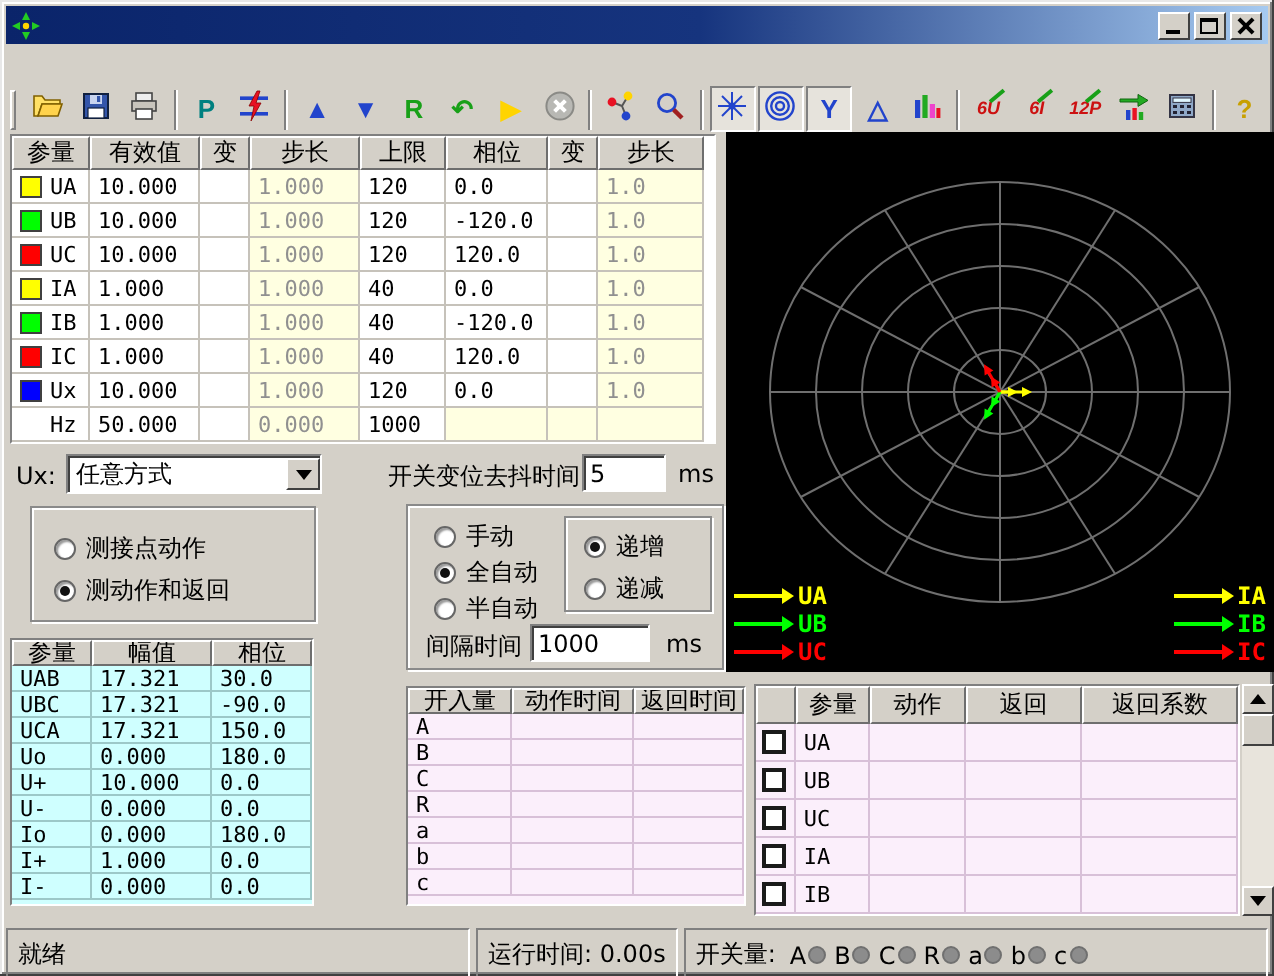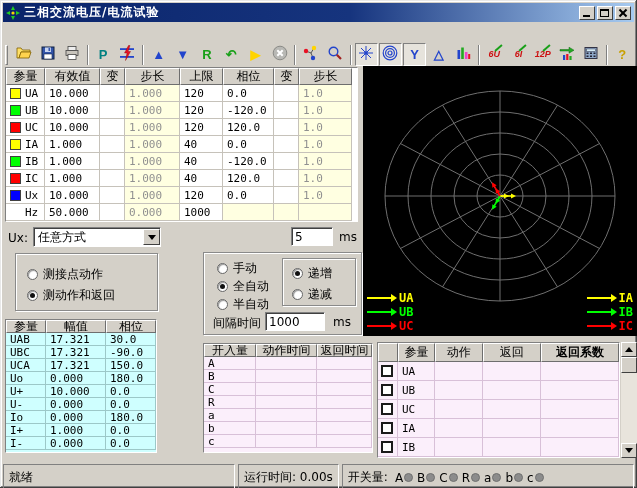--- a/index.html
+++ b/index.html
@@ -55,21 +55,21 @@
   .dt .td{border-color:#9CC8C8;background:#CFFFFF;font-size:11px;}
   
   .st{left:203px;top:343px;width:170px;height:110px;background:#FBEFFB;}
   .st .hrow{height:16px;} .st .tr{height:13px;}
   .st .c0{width:52px;} .st .c1{width:61px;} .st .c2{width:55px;}
   .st .td{border-color:#D8C0D8;background:#FBEFFB;font-size:11px;}
   
   .rt{left:377px;top:342px;width:243px;height:116px;background:#FBEFFB;overflow:hidden;}
   .rt .hrow{height:16px;} .rt .tr{height:19px;}
   .rt .c0{width:23px;justify-content:center;padding-left:0;} .rt .c1{width:42px;} .rt .c2{width:55px;}
-  .rt .c3{width:67px;} .rt .c4{width:90px;font-weight:bold;}
+  .rt .c3{width:67px;} .rt .c4{width:90px;}
   .rt .td{border-color:#D8C0D8;background:#FBEFFB;font-size:11px;}
   .cb{width:12px;height:12px;background:#fff;border:2px solid #1A1A1A;}
   
   .vscroll{position:absolute;left:621px;top:342px;width:16px;height:116px;background:#E8E4DC;}
   .sbtn{position:absolute;left:0;width:16px;height:15px;background:#D4D0C8;border:1px solid;
     border-color:#fff #404040 #404040 #fff;display:flex;align-items:center;justify-content:center;}
   .sb-up{top:0;} .sb-dn{bottom:0;}
   .sb-thumb{position:absolute;left:0;top:15px;width:16px;height:16px;background:#D4D0C8;border:1px solid;
     border-color:#fff #404040 #404040 #fff;}
   .tri-up{width:0;height:0;border-left:4px solid transparent;border-right:4px solid transparent;border-bottom:5px solid #000;}
@@ -114,21 +114,20 @@
       <svg viewBox="0 0 14 14" width="14" height="14">
           <g fill="#22CC22">
             <path d="M7 0 L9 4 H5 z"></path>
             <path d="M7 14 L5 10 h4 z"></path>
             <path d="M0 7 L4 5 v4 z"></path>
             <path d="M14 7 L10 9 V5 z"></path>
           </g>
           <circle cx="7" cy="7" r="1.6" fill="#FFD400"></circle>
         </svg>
     </span>
-    <span class="title-text">三相交流电压/电流试验</span>
     <span class="winbtns">
       <span class="wbtn">
           <i class="min"></i>
         </span>
       <span class="wbtn">
           <i class="max"></i>
         </span>
       <span class="wbtn">
           <i class="x1"></i>
           <i class="x2"></i>
@@ -413,20 +412,21 @@
   </div>
 
   <span class="lbl" style="left:8px;top:231px">Ux:</span>
   <div class="combo">
     <span>任意方式</span>
     <span class="arrowbox">
         <span class="tri-dn"></span>
       </span>
   </div>
 
+  <span class="lbl" style="left:194px;top:230px">开关变位去抖时间</span>
   <input class="inputbox" style="left: 291px; top: 227px; width: 42px; height: 19px;" value="5">
   <span class="lbl" style="left:339px;top:230px">ms</span>
 
   <div class="grp" style="left:15px;top:253px;width:143px;height:58px"></div>
   <div>
 
       <span class="opt measure-opt" style="left: 27px; top: 266px;">
         <span class="rd">
           <i style="visibility: hidden;"></i>
         </span>

